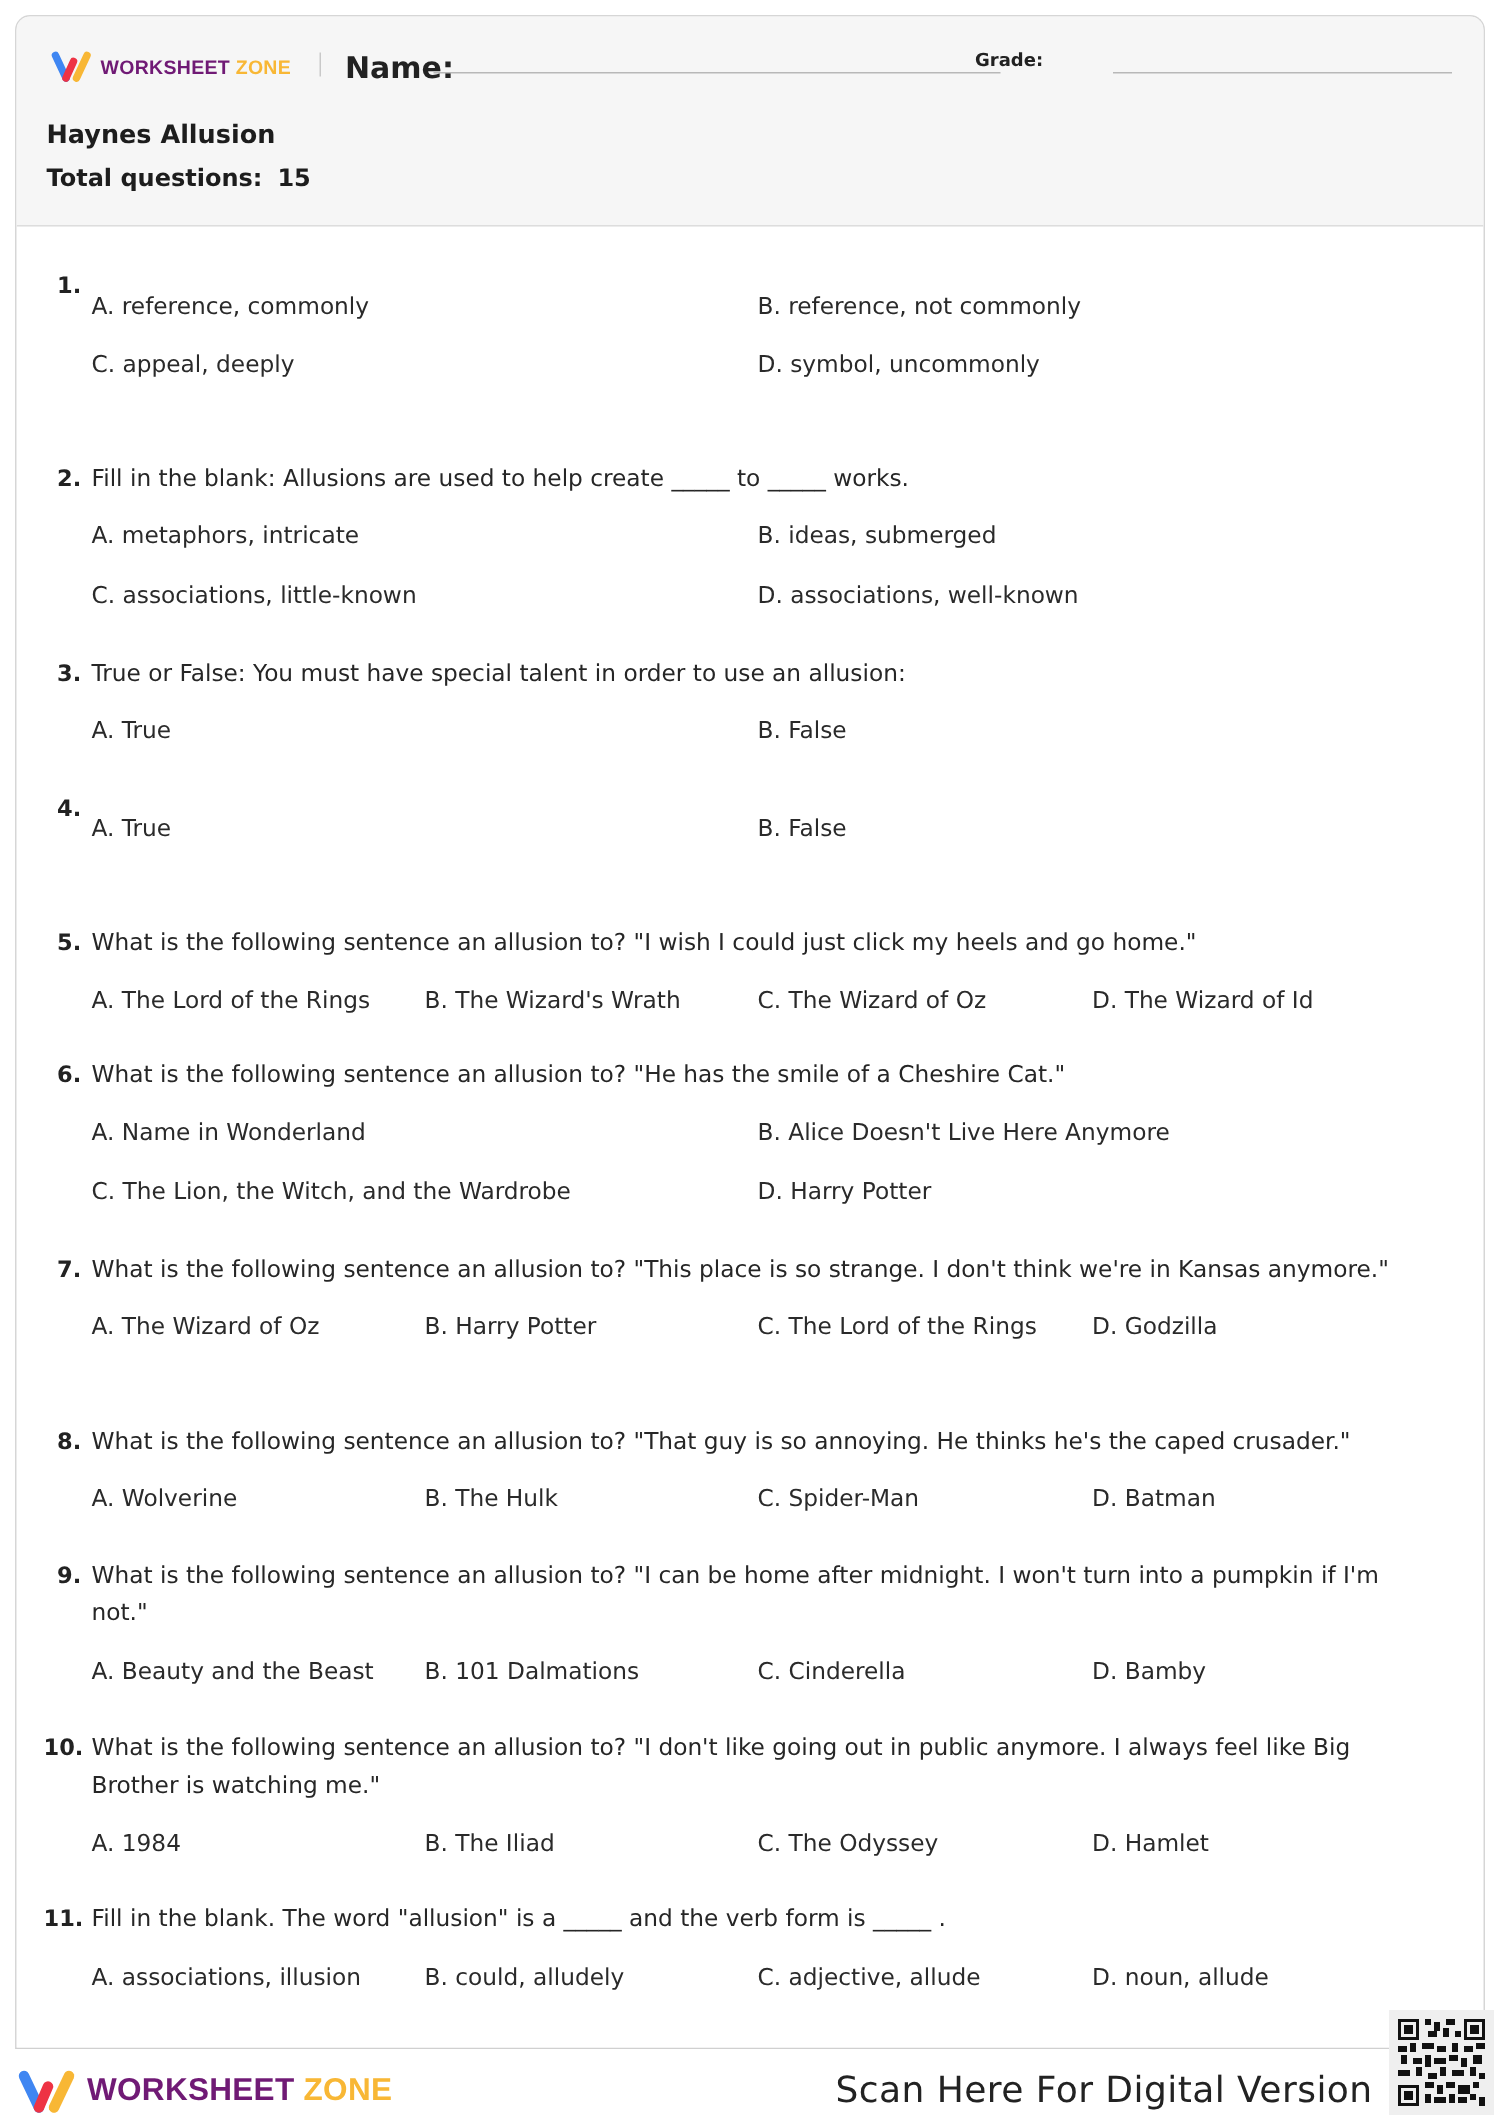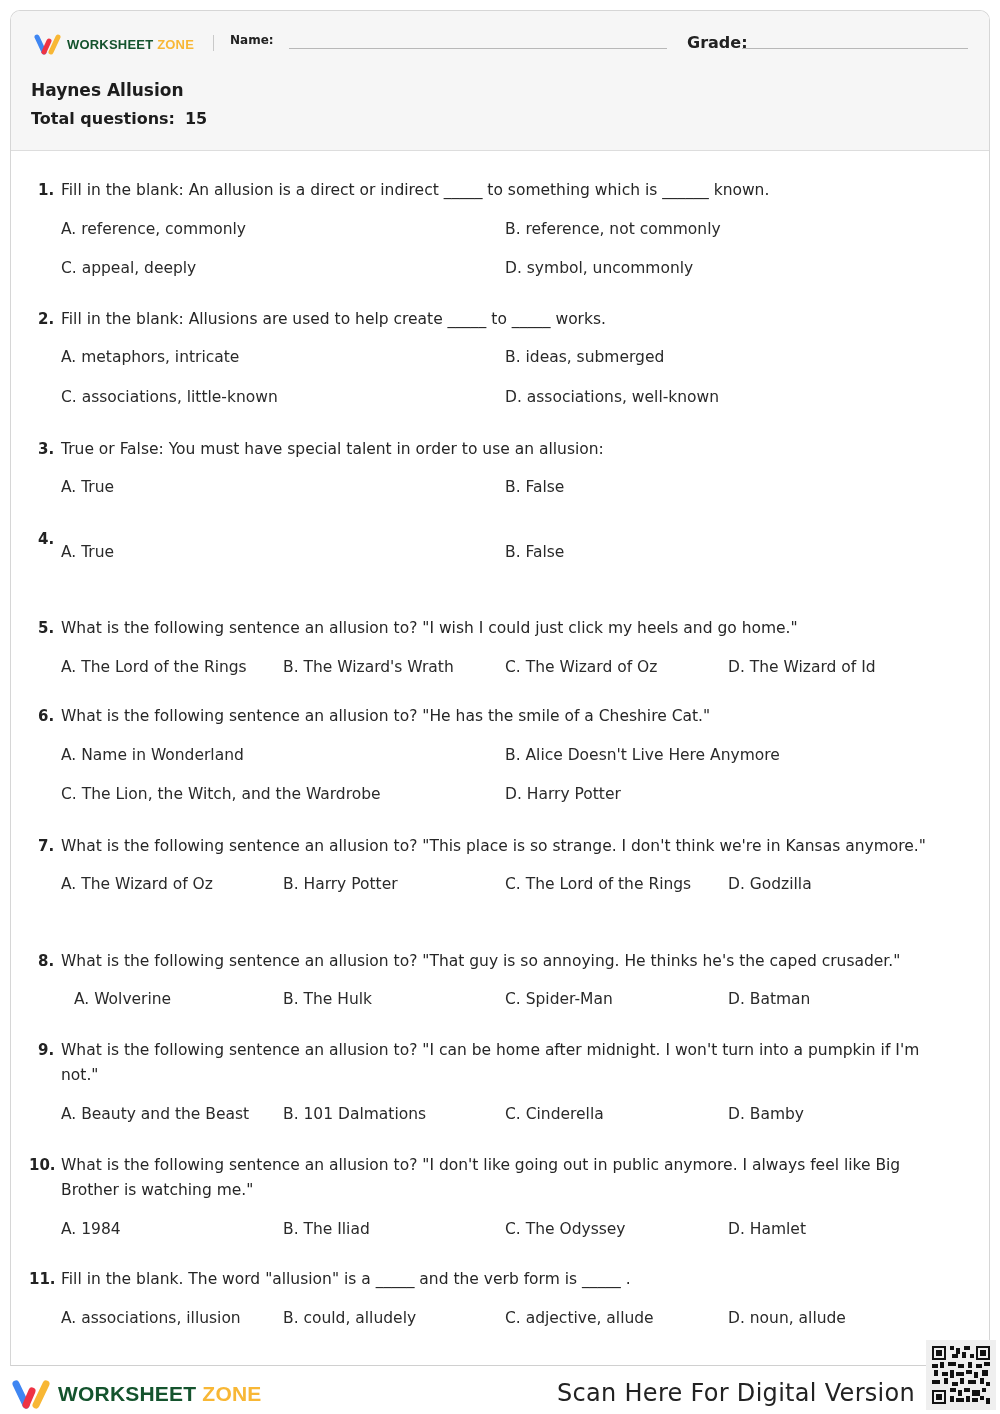--- a/index.html
+++ b/index.html
@@ -11,27 +11,27 @@
     border: 1px solid #d6d6d6; border-radius: 10px 10px 0 0; border-bottom: 1px solid #d0d0d0;
     background: #ffffff; overflow: hidden;
   }
   .header {
     position: absolute; left: 0; top: 0; width: 100%; height: 140px;
     background: #f6f6f6; border-bottom: 1px solid #dddddd;
   }
   .logo { position: absolute; left: 22px; top: 22px; height: 22px; display: flex; align-items: center; }
   .logo svg { display: block; }
   .logo-text { font-family: "Liberation Sans", sans-serif; font-weight: bold; font-size: 13px; letter-spacing: 0.2px; margin-left: 4px; }
-  .logo-text .w { color: #14532d; }
+  .logo-text .w { color: #701a75; }
   .logo-text .z { color: #f8b735; }
   .sep { position: absolute; left: 202px; top: 24px; width: 1px; height: 16px; background: #c9c9c9; }
 
-  .name-label { position: absolute; left: 219px; top: 22px; font-size: 12px; font-weight: bold; color: #222; }
+  .name-label { position: absolute; left: 219px; top: 22px; font-size: 20px; font-weight: bold; color: #222; }
   .name-line { position: absolute; left: 278px; top: 37px; width: 378px; height: 1px; background: #b8b8b8; }
-  .grade-label { position: absolute; left: 676px; top: 22px; font-size: 16px; font-weight: bold; color: #222; }
+  .grade-label { position: absolute; left: 639px; top: 22px; font-size: 12px; font-weight: bold; color: #222; }
   .grade-line { position: absolute; left: 731px; top: 37px; width: 226px; height: 1px; background: #b8b8b8; }
 
   .title { position: absolute; left: 20px; top: 69px; font-size: 17px; font-weight: bold; color: #1d1d1d; }
   .total { position: absolute; left: 20px; top: 98px; font-size: 16px; font-weight: bold; color: #1d1d1d; }
   .total .num { margin-left: 10px; }
 
   .questions { position: absolute; left: 0; top: 0; width: 100%; }
   .q { position: absolute; left: 27px; width: 900px; }
   .q-head { position: relative; padding-left: 23px; font-size: 15.5px; line-height: 25px; color: #262626; }
   .q-num { position: absolute; left: 0; top: 0; font-weight: bold; font-size: 15px; color: #222; }
@@ -64,21 +64,21 @@
     <div class="grade-line"></div>
     <div class="title">Haynes Allusion</div>
     <div class="total">
       <span>Total questions:</span><span class="num">15</span>
     </div>
   </div>
 
   <div class="questions">
 
     <div class="q" style="top:167px">
-      <div class="q-head"><span class="q-num">1.</span><span>Fill in the blank: An allusion is a direct or indirect _____ to something which is ______ known.</span></div>
+      <div class="q-head"><span class="q-num">1.</span></div>
       <div class="opts" style="top: 0px;">
         <span class="opt" style="left:23px;top:16px">A. reference, commonly</span>
         <span class="opt" style="left:467px;top:16px">B. reference, not commonly</span>
         <span class="opt" style="left:23px;top:55px">C. appeal, deeply</span>
         <span class="opt" style="left:467px;top:55px">D. symbol, uncommonly</span>
       </div>
     </div>
 
     <div class="q" style="top:296px">
       <div class="q-head"><span class="q-num">2.</span><span>Fill in the blank: Allusions are used to help create _____ to _____ works.</span></div>
@@ -132,21 +132,21 @@
         <span class="opt" style="left:23px;top:15px">A. The Wizard of Oz</span>
         <span class="opt" style="left:245px;top:15px">B. Harry Potter</span>
         <span class="opt" style="left:467px;top:15px">C. The Lord of the Rings</span>
         <span class="opt" style="left:690px;top:15px">D. Godzilla</span>
       </div>
     </div>
 
     <div class="q" style="top:938px">
       <div class="q-head"><span class="q-num">8.</span><span>What is the following sentence an allusion to? "That guy is so annoying. He thinks he's the caped crusader."</span></div>
       <div class="opts" style="top: 0px;">
-        <span class="opt" style="left:36px;top:15px">A. Wolverine</span>
+        <span class="opt" style="left:23px;top:15px">A. Wolverine</span>
         <span class="opt" style="left:245px;top:15px">B. The Hulk</span>
         <span class="opt" style="left:467px;top:15px">C. Spider-Man</span>
         <span class="opt" style="left:690px;top:15px">D. Batman</span>
       </div>
     </div>
 
     <div class="q" style="top:1027px">
       <div class="q-head"><span class="q-num">9.</span><span>What is the following sentence an allusion to? "I can be home after midnight. I won't turn into a pumpkin if I'm not."</span></div>
       <div class="opts" style="top: 0px;">
         <span class="opt" style="left:23px;top:16px">A. Beauty and the Beast</span>

